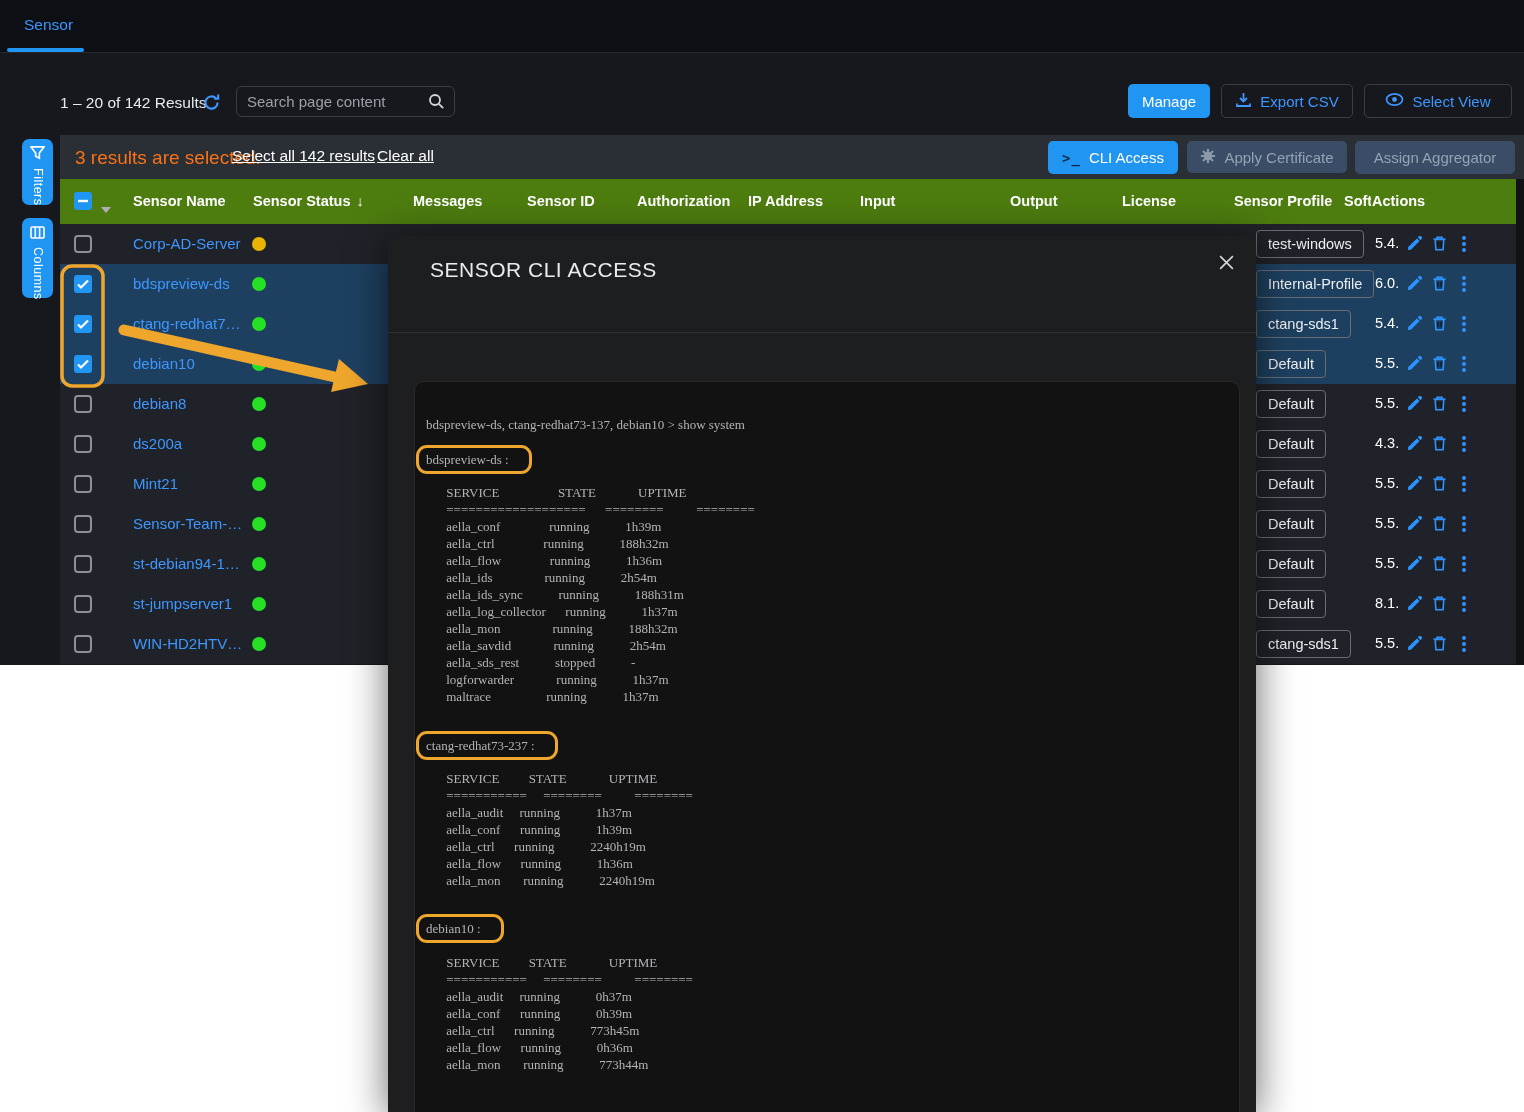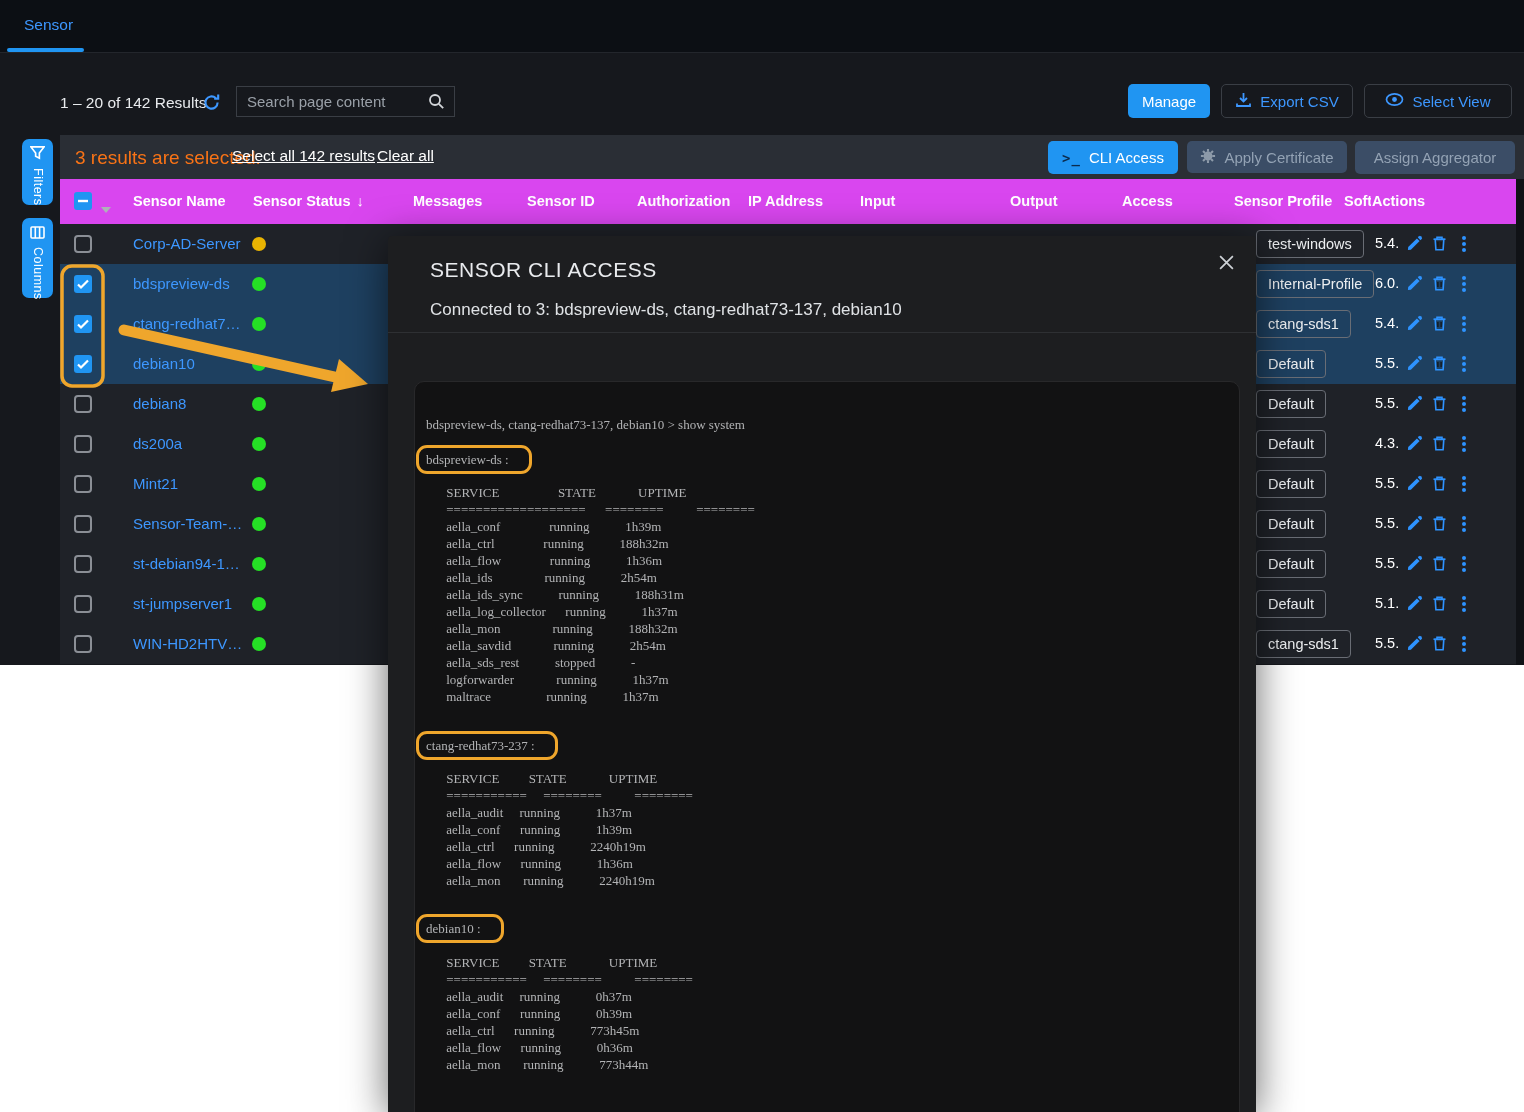--- a/index.html
+++ b/index.html
@@ -10,21 +10,21 @@
   #app{position:absolute;left:0;top:0;width:1524px;height:665px;background:#16181d;overflow:hidden}
 
   
   #tabbar{position:absolute;left:0;top:0;width:100%;height:52px;background:#0c0f14;border-bottom:1px solid #23262c}
   #tab-sensor{position:absolute;left:24px;top:16px;color:#3d97ff;font-size:15.5px;cursor:pointer}
   #tab-underline{position:absolute;left:7px;top:48px;width:77px;height:4px;background:#2095f2;border-radius:2px}
 
   
   #results{position:absolute;left:60px;top:94px;color:#e9ebee;font-size:15.5px}
   #refresh-btn{position:absolute;left:202px;top:93px;width:20px;height:20px;cursor:pointer}
-  #searchbox{position:absolute;left:236px;top:86px;width:219px;height:31px;border:1px solid #3a3e45;border-radius:0;box-sizing:border-box;background:transparent}
+  #searchbox{position:absolute;left:236px;top:86px;width:219px;height:31px;border:1px solid #3a3e45;border-radius:6px;box-sizing:border-box;background:transparent}
   #searchbox input{position:absolute;left:2px;top:1px;width:178px;height:27px;background:transparent;border:0;outline:0;
       color:#cfd3d8;font-size:15px;padding:0 8px;font-family:"Liberation Sans",sans-serif}
   #searchbox input::placeholder{color:#9aa0a8}
   #search-icon{position:absolute;right:9px;top:6px}
 
   .btn{position:absolute;height:34px;border-radius:5px;font-size:15px;display:flex;align-items:center;justify-content:center;
        gap:8px;box-sizing:border-box;cursor:pointer;white-space:nowrap}
   .btn-primary{background:#2095f2;color:#ffffff}
   .btn-outline{background:transparent;border:1px solid #3a3e45;color:#3d97ff}
   .btn-disabled{background:#3b4d66;color:#93a2b4;cursor:default}
@@ -37,21 +37,21 @@
   #sel-text{position:absolute;left:15px;top:12px;color:#f97316;font-size:19px}
   .sel-link{position:absolute;top:12px;color:#ffffff;font-size:15.5px;text-decoration:underline;cursor:pointer}
   #sel-all{left:172px}
   #sel-clear{left:317px}
   #btn-cli{left:988px;top:6px;width:130px;height:33px}
   #btn-apply{left:1127px;top:6px;width:160px;height:32px}
   #btn-assign{left:1295px;top:6px;width:160px;height:33px}
   #cli-icon{font-family:"DejaVu Sans Mono",monospace;font-weight:bold;color:#0b2b4d;font-size:14px;letter-spacing:1px}
 
   
-  #thead{position:absolute;left:60px;top:179px;width:1456px;height:60px;background:#d946ef;border-bottom:1px solid #43474e;box-sizing:border-box}
+  #thead{position:absolute;left:60px;top:179px;width:1456px;height:60px;background:#4d7c0f;border-bottom:1px solid #43474e;box-sizing:border-box}
   .hcell{position:absolute;top:14px;color:#ffffff;font-weight:bold;font-size:14.5px;white-space:nowrap;cursor:pointer}
   .c-name{left:73px}.c-status{left:193px}.c-msg{left:353px}.c-sid{left:467px}.c-auth{left:577px}.c-ip{left:688px}
   .c-input{left:800px}.c-output{left:950px}.c-license{left:1062px}.c-profile{left:1174px}
   .c-soft{left:1284px;width:27px;overflow:hidden}
   .c-actions{left:1312px}
   #head-check{position:absolute;left:14px;top:13px;width:18px;height:18px;cursor:pointer}
   #head-caret{position:absolute;left:41px;top:20px;cursor:pointer}
   .sort-arrow{color:#ffffff;font-weight:bold;margin-left:6px}
 
   
@@ -187,21 +187,21 @@
         </svg>
     </span>
   <span class="hcell c-name">Sensor Name</span>
       <span class="hcell c-status">Sensor Status<span class="sort-arrow">↓</span></span>
       <span class="hcell c-msg">Messages</span>
       <span class="hcell c-sid">Sensor ID</span>
       <span class="hcell c-auth">Authorization</span>
       <span class="hcell c-ip">IP Address</span>
       <span class="hcell c-input">Input</span>
       <span class="hcell c-output">Output</span>
-      <span class="hcell c-license">Access</span>
+      <span class="hcell c-license">License</span>
       <span class="hcell c-profile">Sensor Profile</span>
       <span class="hcell c-soft">Soft</span>
       <span class="hcell c-actions">Actions</span>
     </div>
 
   <div id="rows">
       <div class="trow">
         <span class="row-check"><svg width="18" height="18" viewBox="0 0 18 18">
             <rect x="1" y="1" width="16" height="16" rx="3" fill="none" stroke="#8b8f96" stroke-width="2"></rect>
           </svg></span>
@@ -429,21 +429,21 @@
             <circle cx="3" cy="15" r="2" fill="#2e93ff"></circle>
           </svg></span>
       </div>
       <div class="trow">
         <span class="row-check"><svg width="18" height="18" viewBox="0 0 18 18">
             <rect x="1" y="1" width="16" height="16" rx="3" fill="none" stroke="#8b8f96" stroke-width="2"></rect>
           </svg></span>
         <span class="rname">st-jumpserver1</span>
         <span class="dot" style="background: rgb(37, 224, 37);"></span>
         <span class="pill">Default</span>
-        <span class="ver">5.1.</span>
+        <span class="ver">8.1.</span>
         <span class="act a-edit"><svg width="17" height="17" viewBox="0 0 17 17">
             <path d="M2.2 12.1 L10.9 3.4 L13.6 6.1 L4.9 14.8 L1.9 15.1 Z" fill="#2e93ff"></path>
             <path d="M11.8 2.5 L13 1.3 a1.3 1.3 0 0 1 1.8 0 l.9 .9 a1.3 1.3 0 0 1 0 1.8 L14.5 5.2 Z" fill="#2e93ff"></path>
           </svg></span>
         <span class="act a-del"><svg width="17" height="17" viewBox="0 0 17 17" fill="none" stroke="#2e93ff" stroke-width="1.6">
             <path d="M2.5 4.2 h12"></path>
             <path d="M6 4 V2.4 h5 V4"></path>
             <path d="M4.2 4.5 l.7 10.3 h7.2 L12.8 4.5 Z"></path>
             <path d="M6.9 7 v5" stroke="#121213" stroke-width="1.2"></path>
             <path d="M10.1 7 v5" stroke="#121213" stroke-width="1.2"></path>
@@ -502,21 +502,20 @@
 </div>
 
 <svg id="annot">
   <rect x="62" y="266" width="41" height="120" rx="10" fill="none" stroke="#efa62c" stroke-width="3.5"></rect>
   <line x1="124" y1="330" x2="335" y2="377" stroke="#efa62c" stroke-width="11" stroke-linecap="round"></line>
   <polygon points="368,384 331,392 339,359" fill="#efa62c"></polygon>
 </svg>
 
 <div id="modal">
   <div id="modal-title">SENSOR CLI ACCESS</div>
-  <div id="modal-sub">Connected to 3: bdspreview-ds, ctang-redhat73-137, debian10</div>
   <span id="modal-close">
     <svg width="17" height="17" viewBox="0 0 16 16" stroke="#ced2d6" stroke-width="1.6">
         <path d="M2 2 L14 14 M14 2 L2 14"></path>
       </svg>
   </span>
   <div id="modal-divider"></div>
 
   <div id="terminal">
     <div class="t-line" id="t-prompt1">bdspreview-ds, ctang-redhat73-137, debian10 &gt; show system</div>
     <div id="t-sections">

